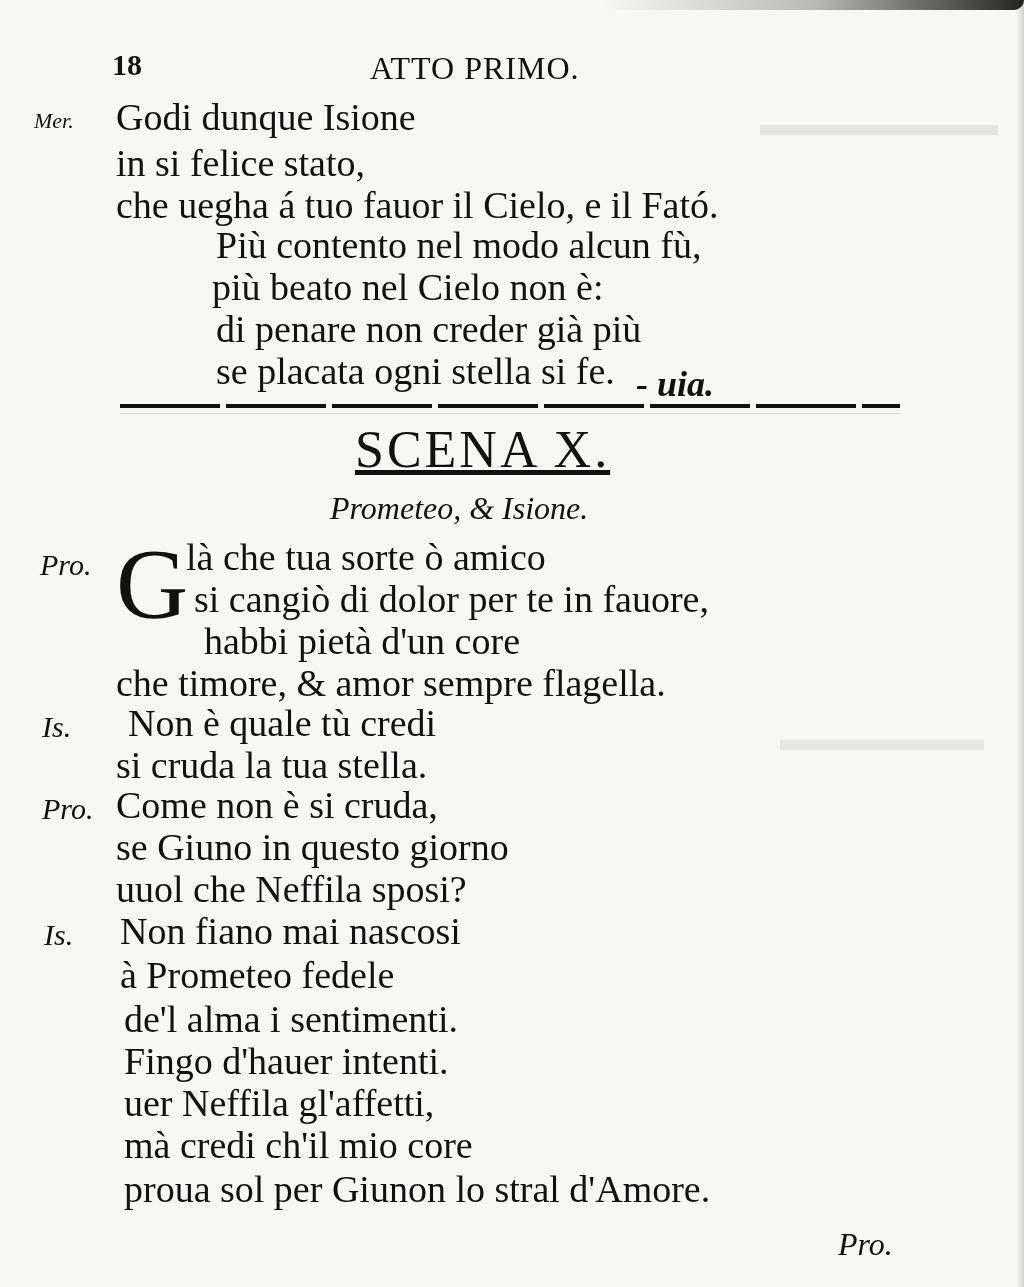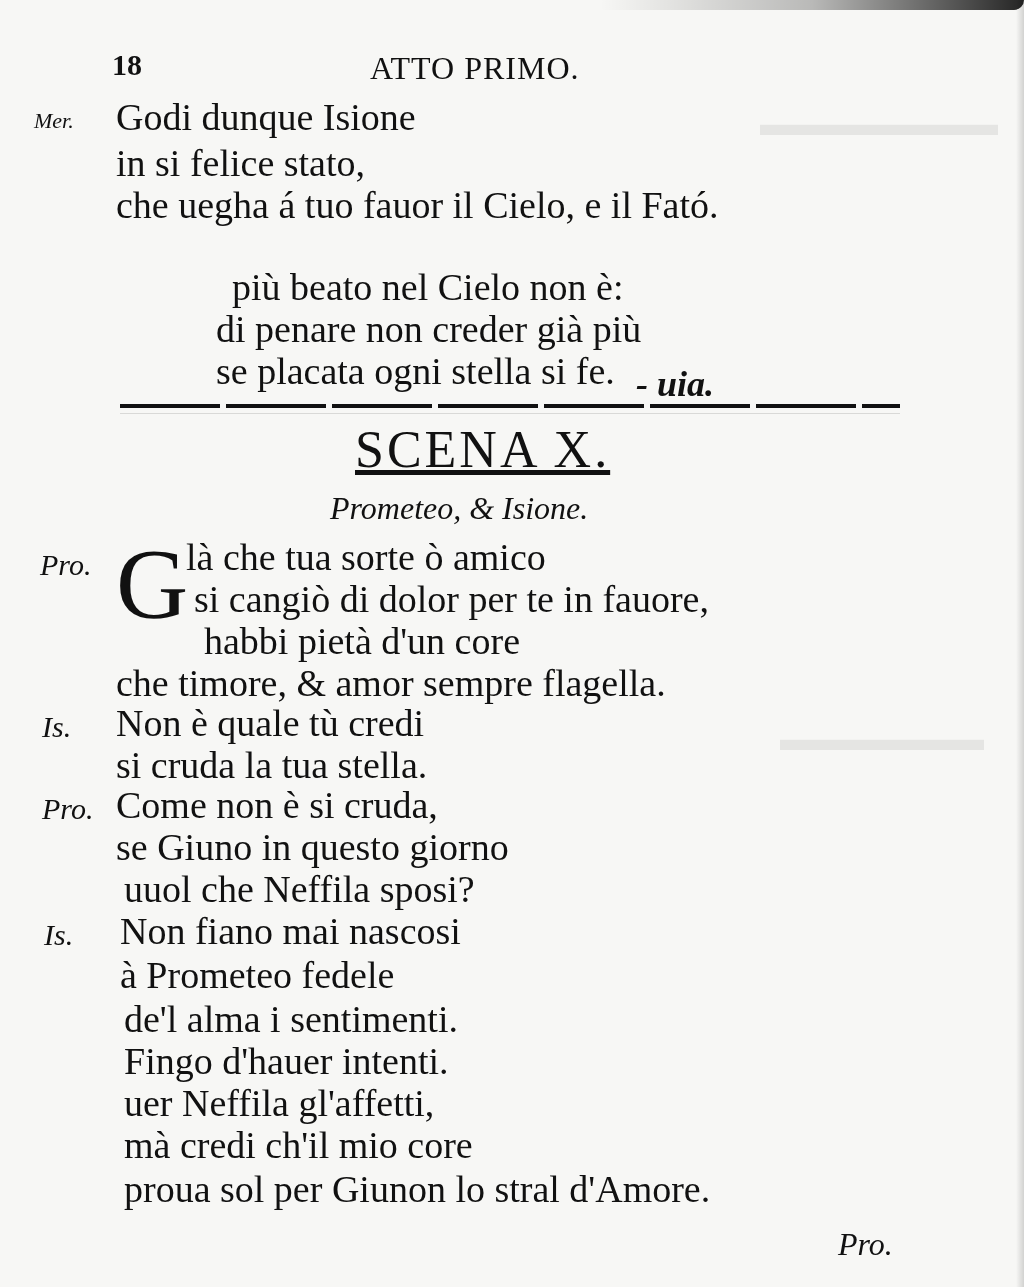--- a/index.html
+++ b/index.html
@@ -54,46 +54,47 @@
   <div class="bleed" style="left:760px; top:105px;">▬▬▬▬▬▬▬</div>
   <div class="bleed" style="left:780px; top:720px;">▬▬▬▬▬▬</div>
 
   <div class="abs folio">18</div>
   <div class="abs running-head">ATTO PRIMO.</div>
 
   <div class="speaker small" style="left:34px; top:108px;">Mer.</div>
   <div class="line" style="left:116px; top:98px;">Godi dunque Isione</div>
   <div class="line" style="left:116px; top:144px;">in si felice stato,</div>
   <div class="line" style="left:116px; top:186px;">che uegha á tuo fauor il Cielo, e il Fató.</div>
-  <div class="line" style="left:232px; top:268px;text-align:right;">più beato nel Cielo non è:</div>
+  <div class="line" style="left:216px; top:226px;">Più contento nel modo alcun fù,</div>
+  <div class="line" style="left:212px; top:268px;text-align:right;">più beato nel Cielo non è:</div>
   <div class="line" style="left:216px; top:310px;">di penare non creder già più</div>
   <div class="line" style="left:216px; top:352px;">se placata ogni stella si fe.</div>
   <div class="line exit" style="left:636px; top:352px; font-size:36px;margin-top:14px;">- uia.</div>
 
   <div class="rule"></div>
   <div class="rule-faint"></div>
 
   <div class="abs scene-title">SCENA X.</div>
   <div class="abs scene-chars">Prometeo, &amp; Isione.</div>
 
   <div class="speaker" style="left:40px; top:548px;">Pro.</div>
   <div class="abs dropcap">G</div>
   <div class="line" style="left:186px; top:538px;">là che tua sorte ò amico</div>
   <div class="line" style="left:186px; top:580px;margin-left:8px;">si cangiò di dolor per te in fauore,</div>
   <div class="line" style="left:204px; top:622px;">habbi pietà d'un core</div>
   <div class="line" style="left:116px; top:664px;">che timore, &amp; amor sempre flagella.</div>
 
   <div class="speaker" style="left:42px; top:710px;">Is.</div>
-  <div class="line" style="left:116px; top:704px;">Non è quale tù credi</div>
+  <div class="line" style="left:128px; top:704px;">Non è quale tù credi</div>
   <div class="line" style="left:116px; top:746px;">si cruda la tua stella.</div>
 
   <div class="speaker" style="left:42px; top:792px;">Pro.</div>
   <div class="line" style="left:116px; top:786px;">Come non è si cruda,</div>
   <div class="line" style="left:116px; top:828px;">se Giuno in questo giorno</div>
-  <div class="line" style="left:116px; top:870px;margin-left:8px;">uuol che Neffila sposi?</div>
+  <div class="line" style="left:116px; top:870px;">uuol che Neffila sposi?</div>
 
   <div class="speaker" style="left:44px; top:918px;">Is.</div>
   <div class="line" style="left:120px; top:912px;">Non fiano mai nascosi</div>
   <div class="line" style="left:120px; top:956px;">à Prometeo fedele</div>
   <div class="line" style="left:124px; top:1000px;">de'l alma i sentimenti.</div>
   <div class="line" style="left:124px; top:1042px;">Fingo d'hauer intenti.</div>
   <div class="line" style="left:124px; top:1084px;">uer Neffila gl'affetti,</div>
   <div class="line" style="left:124px; top:1126px;">mà credi ch'il mio core</div>
   <div class="line" style="left:124px; top:1170px;">proua sol per Giunon lo stral d'Amore.</div>
 

